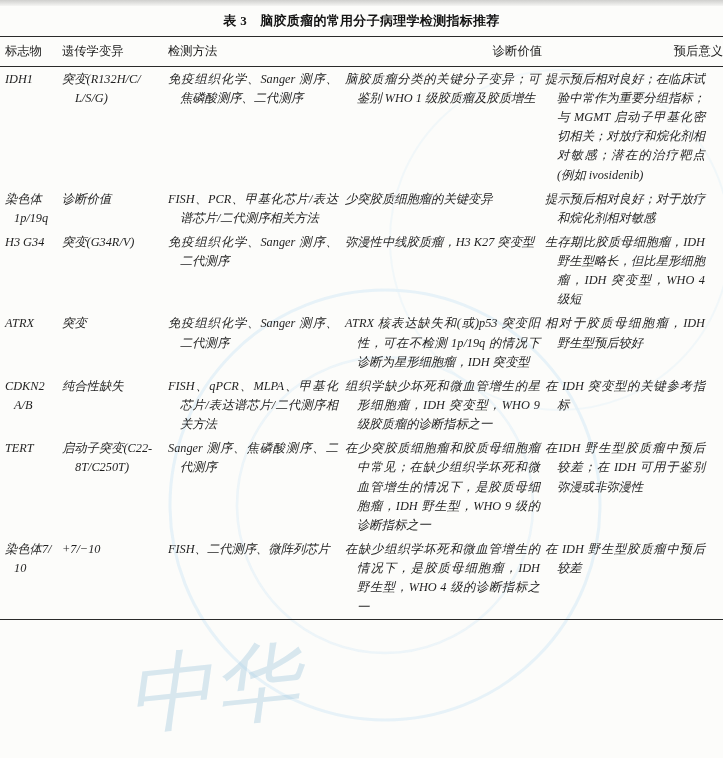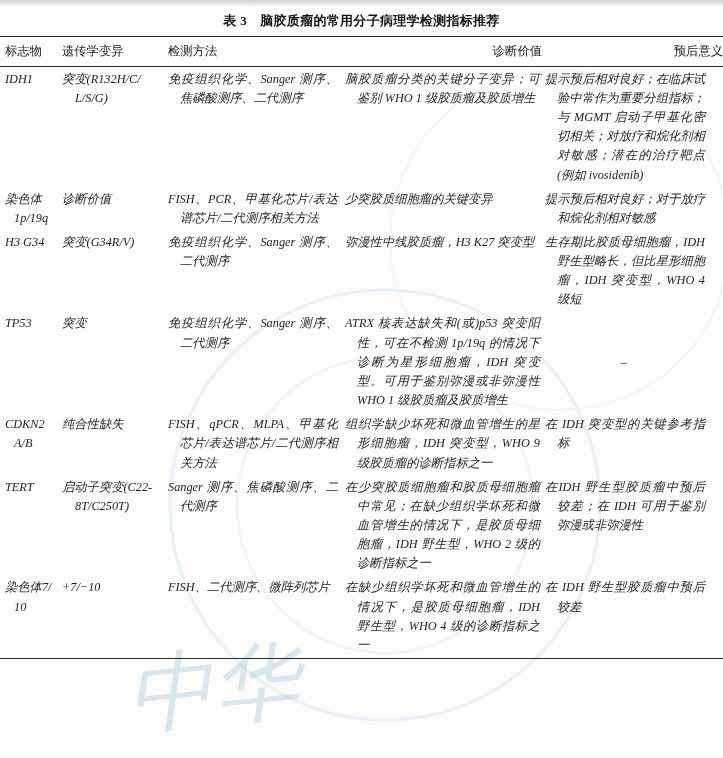--- a/index.html
+++ b/index.html
@@ -109,40 +109,40 @@
           <td class="c5">提示预后相对良好；对于放疗和烷化剂相对敏感</td>
         </tr>
         <tr>
           <td class="c1">H3 G34</td>
           <td class="c2">突变(G34R/V)</td>
           <td class="c3">免疫组织化学、Sanger 测序、二代测序</td>
           <td class="c4">弥漫性中线胶质瘤，H3 K27 突变型</td>
           <td class="c5">生存期比胶质母细胞瘤，IDH 野生型略长，但比星形细胞瘤，IDH 突变型，WHO 4 级短</td>
         </tr>
         <tr>
-          <td class="c1">TP53</td>
+          <td class="c1">ATRX</td>
           <td class="c2">突变</td>
           <td class="c3">免疫组织化学、Sanger 测序、二代测序</td>
-          <td class="c4">ATRX 核表达缺失和(或)p53 突变阳性，可在不检测 1p/19q 的情况下诊断为星形细胞瘤，IDH 突变型。可用于鉴别弥漫或非弥漫性 WHO 1 级胶质瘤及胶质增生</td>
-          <td class="c5 dash">–</td>
+          <td class="c4">ATRX 核表达缺失和(或)p53 突变阳性，可在不检测 1p/19q 的情况下诊断为星形细胞瘤，IDH 突变型</td>
+          <td class="c5">相对于胶质母细胞瘤，IDH 野生型预后较好</td>
         </tr>
         <tr>
           <td class="c1">CDKN2
 A/B</td>
           <td class="c2">纯合性缺失</td>
           <td class="c3">FISH、qPCR、MLPA、甲基化芯片/表达谱芯片/二代测序相关方法</td>
           <td class="c4">组织学缺少坏死和微血管增生的星形细胞瘤，IDH 突变型，WHO 9 级胶质瘤的诊断指标之一</td>
           <td class="c5">在 IDH 突变型的关键参考指标</td>
         </tr>
         <tr>
           <td class="c1">TERT</td>
           <td class="c2">启动子突变(C22-
 8T/C250T)</td>
           <td class="c3">Sanger 测序、焦磷酸测序、二代测序</td>
-          <td class="c4">在少突胶质细胞瘤和胶质母细胞瘤中常见；在缺少组织学坏死和微血管增生的情况下，是胶质母细胞瘤，IDH 野生型，WHO 2 级的诊断指标之一</td>
+          <td class="c4">在少突胶质细胞瘤和胶质母细胞瘤中常见；在缺少组织学坏死和微血管增生的情况下，是胶质母细胞瘤，IDH 野生型，WHO 9 级的诊断指标之一</td>
           <td class="c5">在IDH 野生型胶质瘤中预后较差；在 IDH 可用于鉴别弥漫或非弥漫性</td>
         </tr>
         <tr>
           <td class="c1">染色体7/
 10</td>
           <td class="c2">+7/−10</td>
           <td class="c3">FISH、二代测序、微阵列芯片</td>
           <td class="c4">在缺少组织学坏死和微血管增生的情况下，是胶质母细胞瘤，IDH 野生型，WHO 4 级的诊断指标之一</td>
           <td class="c5">在 IDH 野生型胶质瘤中预后较差</td>
         </tr>

